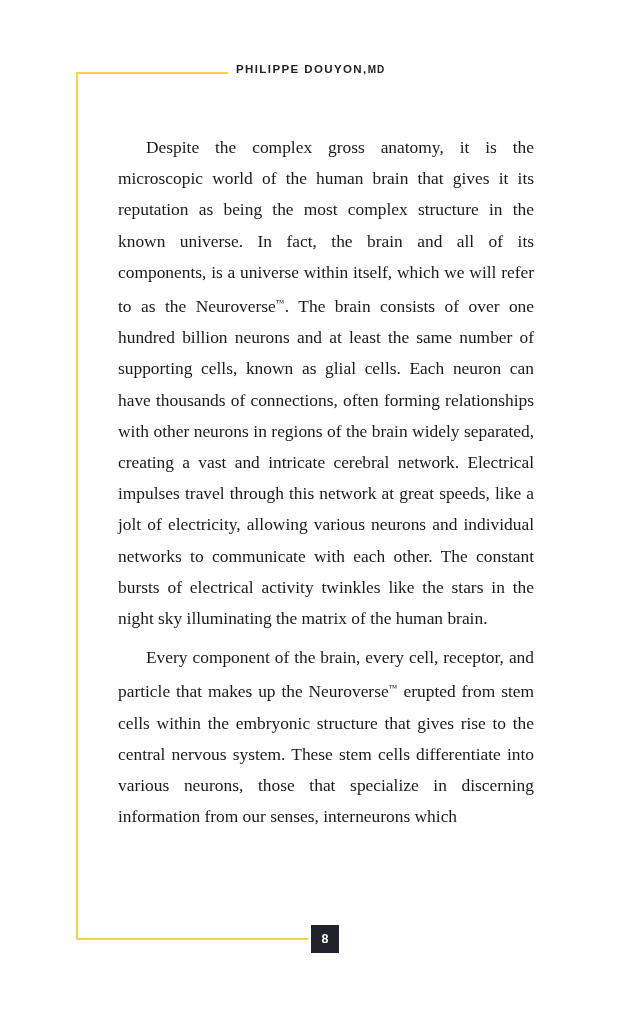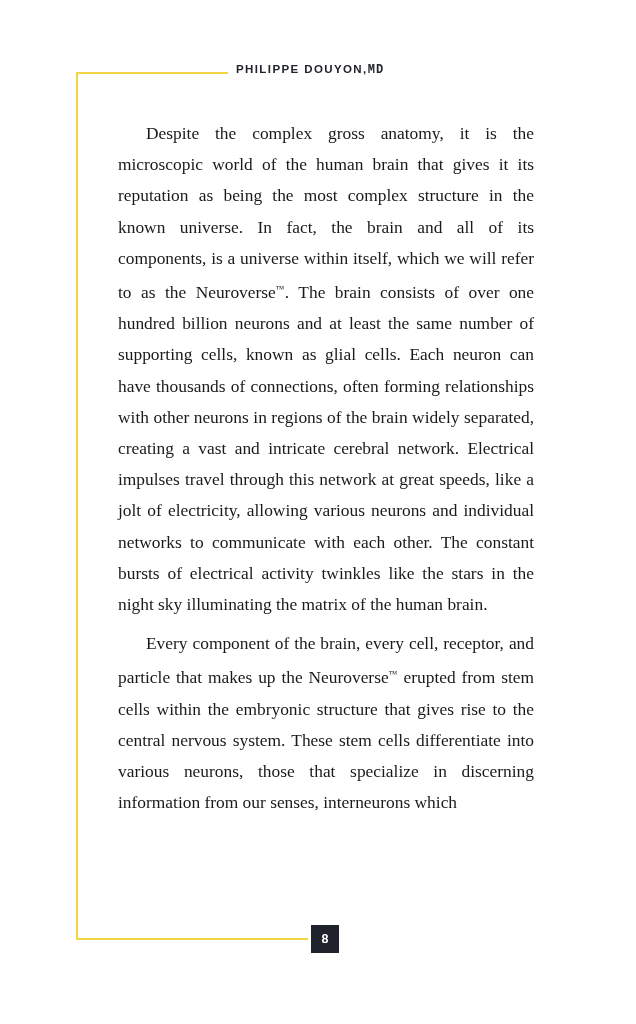--- a/index.html
+++ b/index.html
@@ -58,30 +58,29 @@
     top: 63px;
     width: 300px;
     font-family: "Liberation Sans", sans-serif;
     font-weight: bold;
     font-size: 11.5px;
     letter-spacing: 1.4px;
     color: #20232b;
     white-space: nowrap;
   }
   .running-head .suffix {
-    font-size: 12px;
+    font-size: 10px;
     letter-spacing: 1.1px;
-    font-family: Liberation Mono, monospace;
   }
 
   
   .textblock {
     position: absolute;
     left: 118px;
-    top: 118px;
+    top: 132px;
     width: 416px;
   }
   .para {
     margin: 0;
     text-align: justify;
     text-justify: inter-word;
     font-size: 17.4px;
     line-height: 31.2px;
     text-indent: 28px;
     hyphens: manual;

